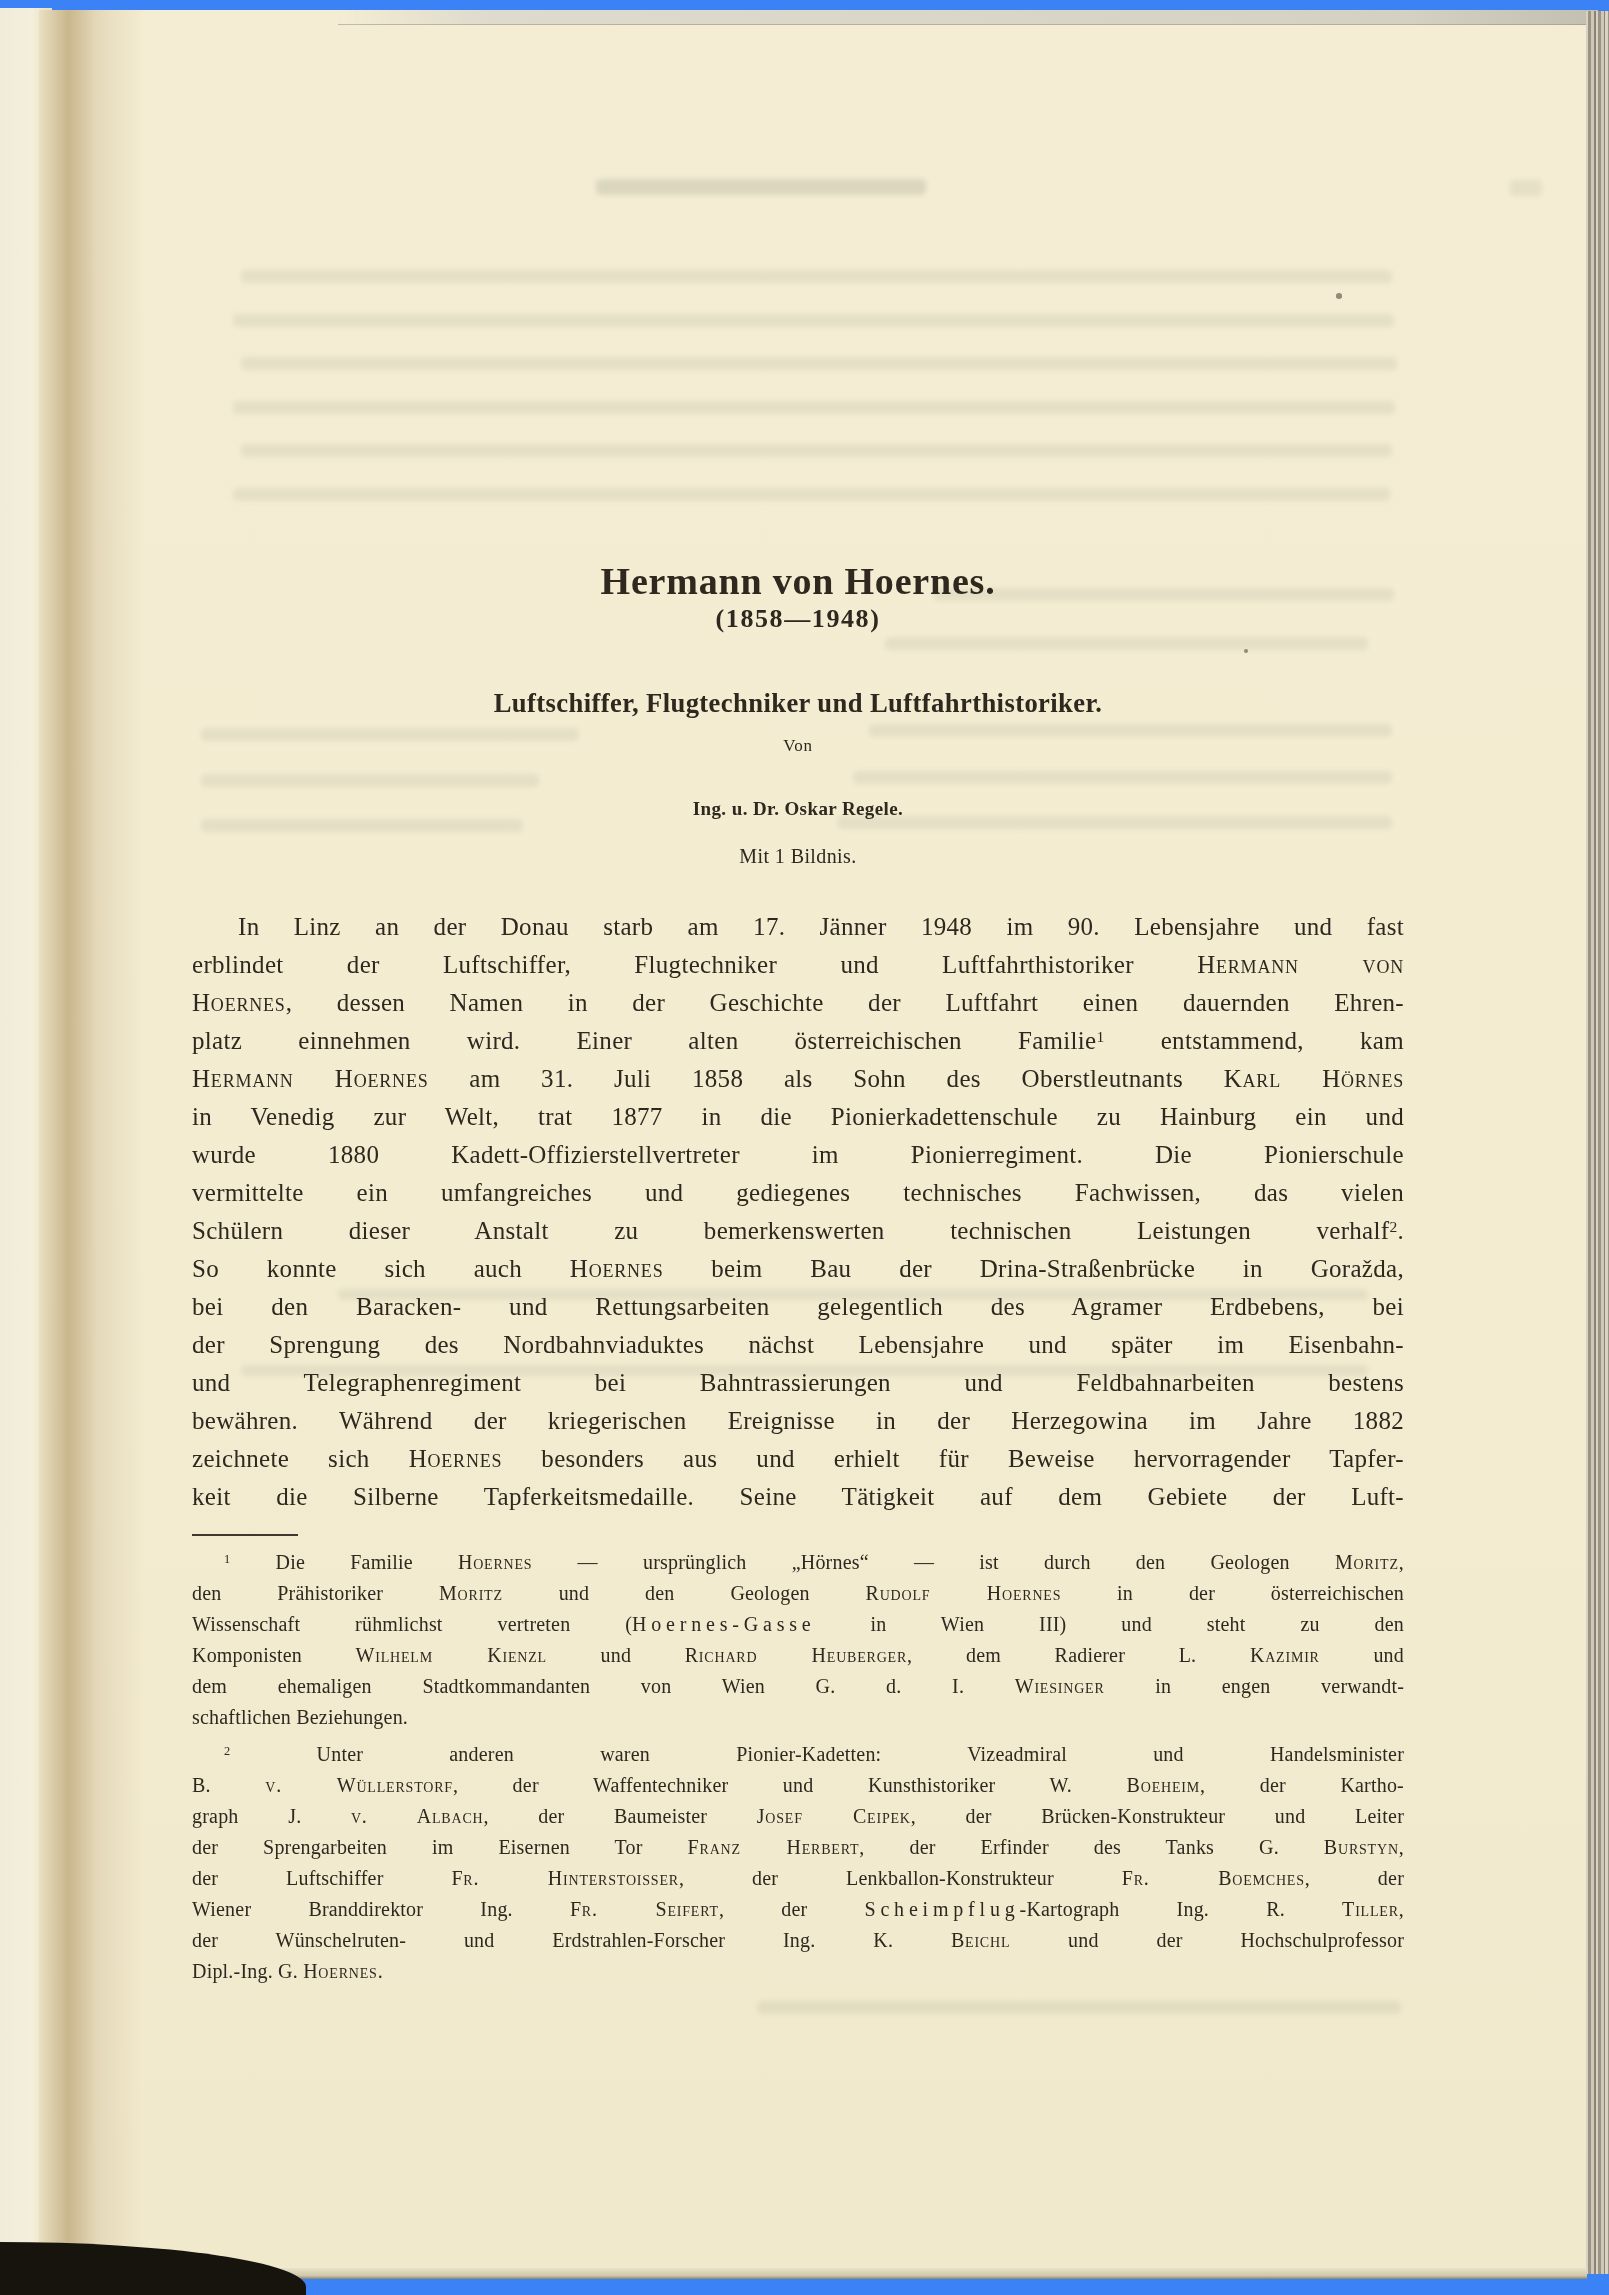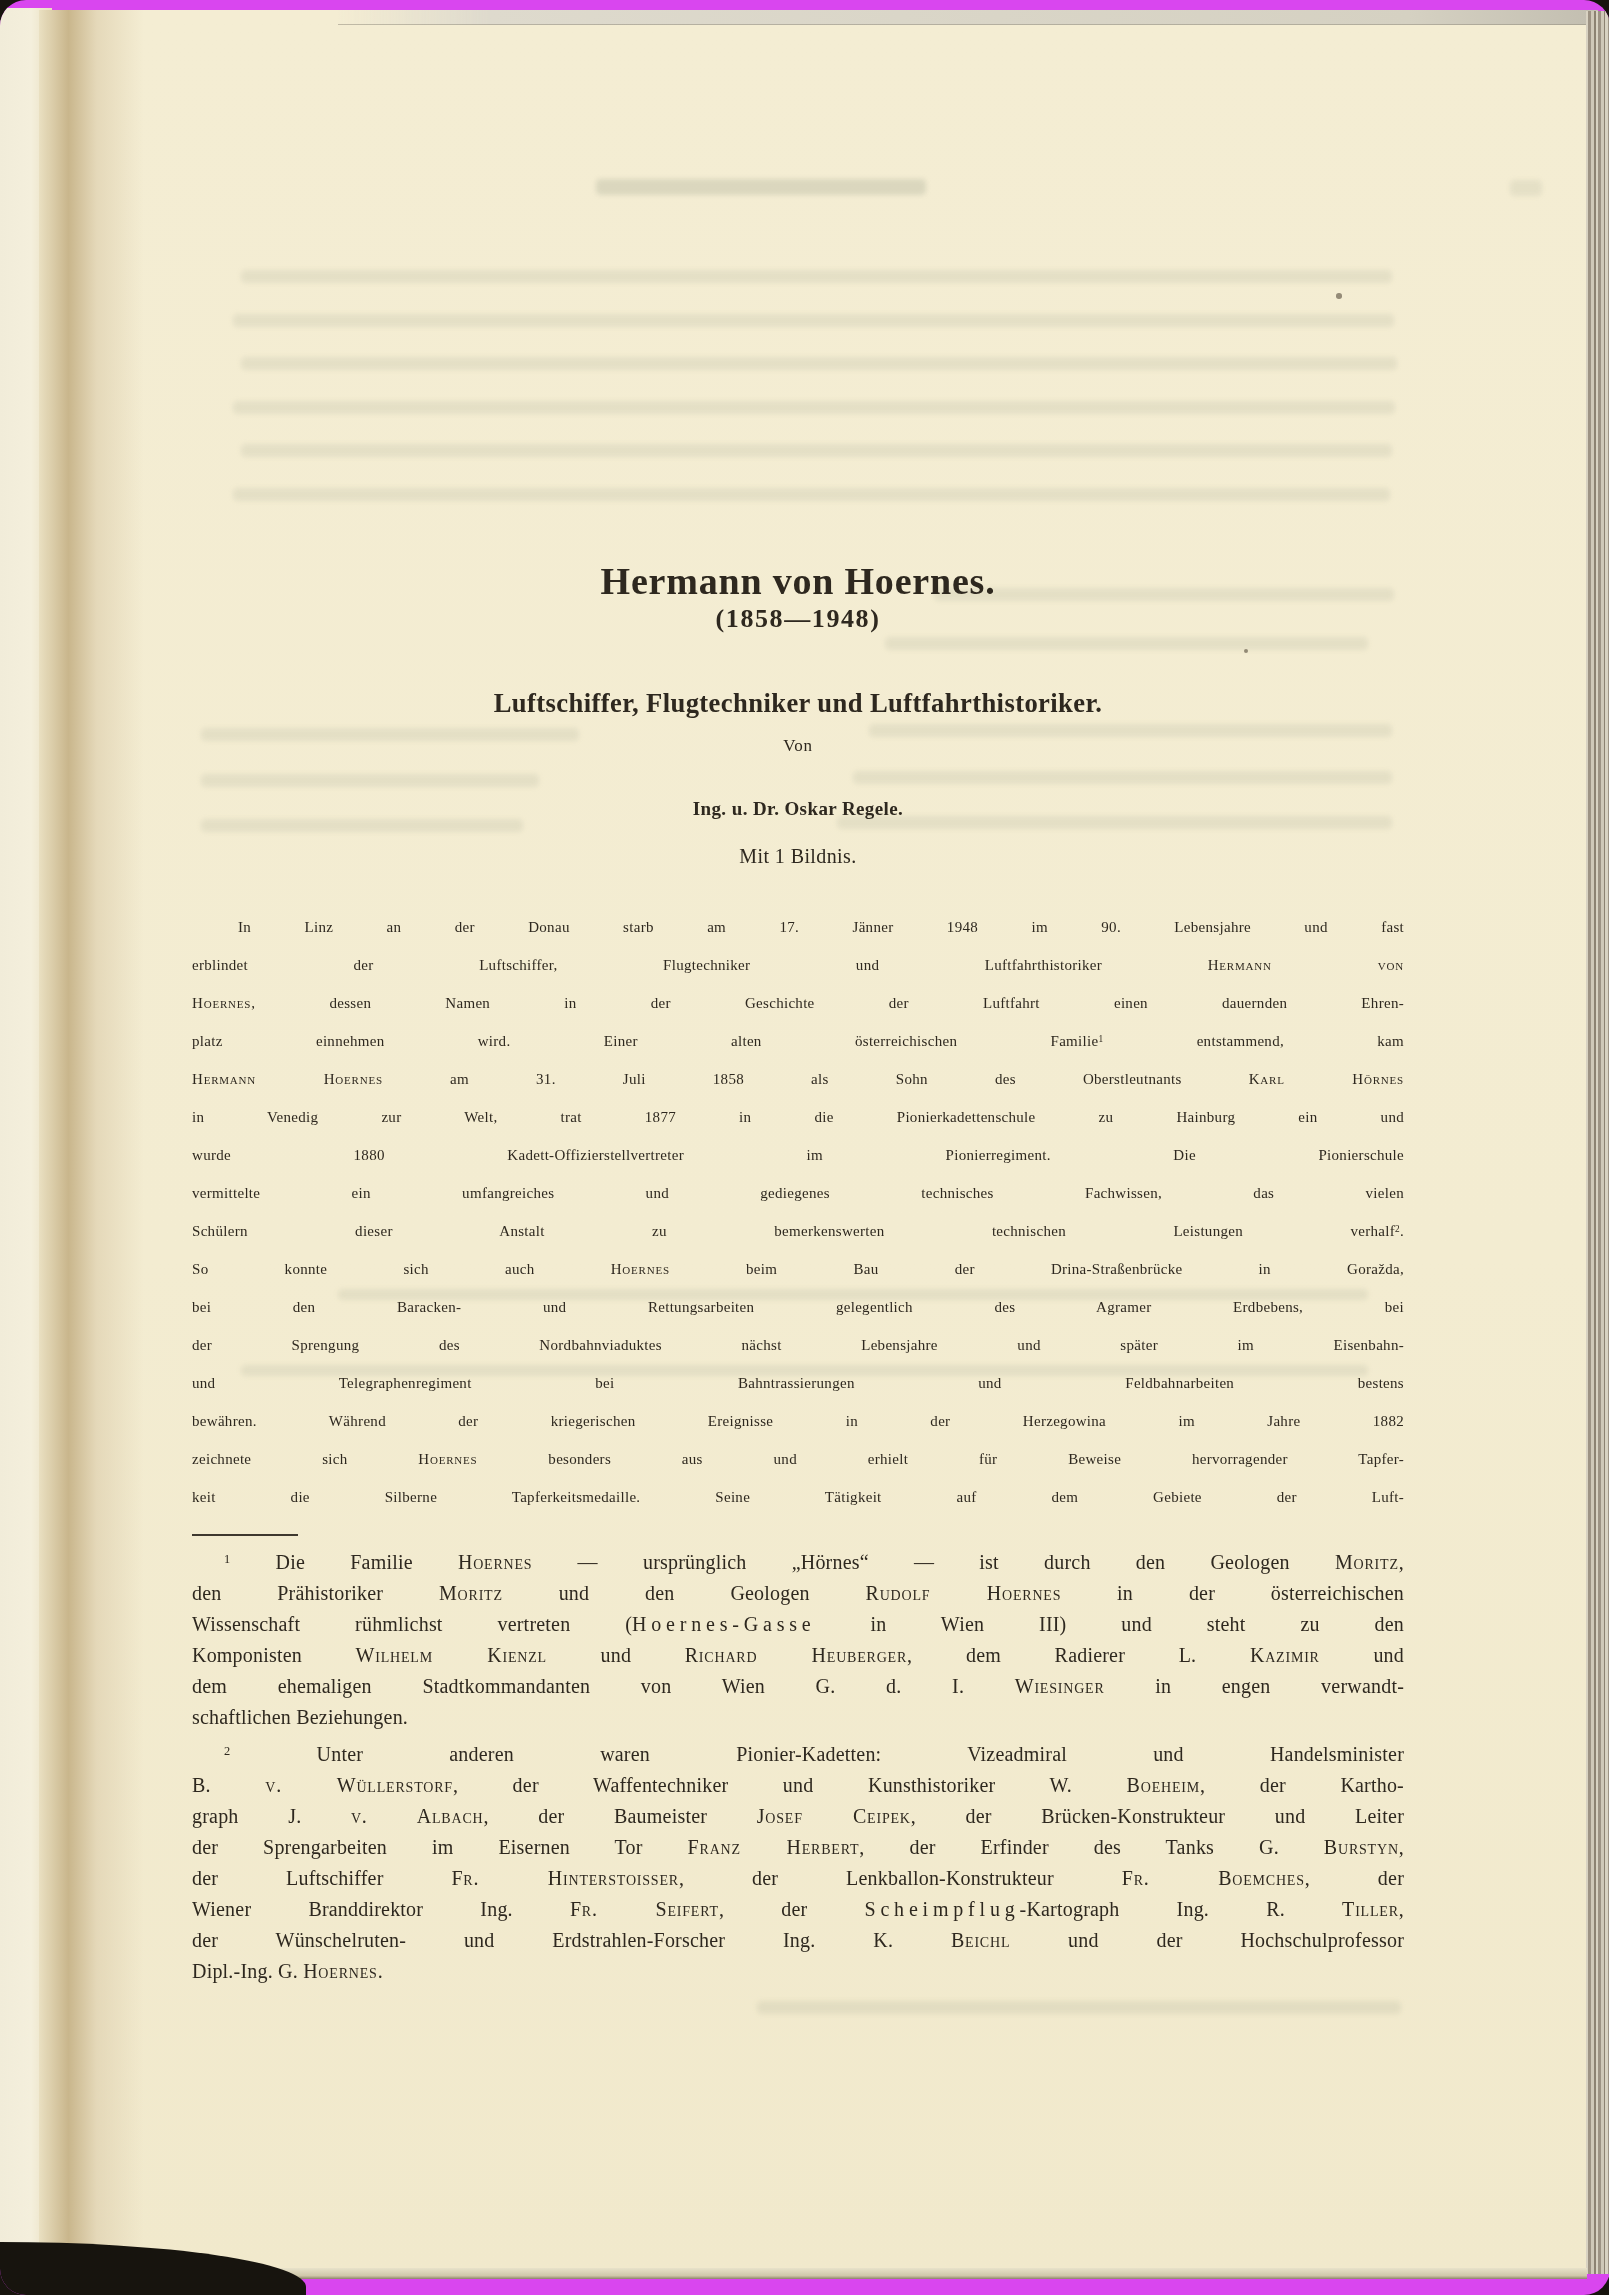--- a/index.html
+++ b/index.html
@@ -1,21 +1,20 @@
 <!DOCTYPE html>
 <html style="font-size:13px"><head>
 <meta charset="utf-8">
 <style>
   html,body { margin:0; padding:0; background:#17140e; }
   #screen {
     position:relative; width:1610px; height:2295px; overflow:hidden;
-    background:#d946ef;
+    background:#3b82f6;
     font-family:"Liberation Serif","DejaVu Serif",serif;
     color:#2e281f;
-    border-radius:26px;
   }
   
   .prev-page {
     position:absolute; left:0; top:8px; width:52px; height:2254px;
     background:linear-gradient(90deg,#f1ecd9 0%,#f4efdc 60%,#e9dfc0 100%);
   }
   .page {
     position:absolute; left:48px; top:9.7px; width:1541px; height:2263px;
     background:linear-gradient(180deg,#f4edd3 0%,#f3ecd1 55%,#f1e9cc 100%);
   }
@@ -49,21 +48,21 @@
   .ghost.strong { background:rgba(118,132,110,0.20); }
   
   .col { position:absolute; left:192px; width:1212px; }
   .centered { text-align:center; }
   .h-title    { top:559px;  font-size:38px; font-weight:bold; letter-spacing:0.8px; }
   .h-years    { top:604px;  font-size:26px; font-weight:bold; letter-spacing:1.6px; }
   .h-subtitle { top:688px;  font-size:26.6px; font-weight:bold; letter-spacing:0.4px; }
   .h-von      { top:736px;  font-size:17px; letter-spacing:0.8px; }
   .h-author   { top:798px;  font-size:19px; font-weight:bold; letter-spacing:0.4px; }
   .h-bildnis  { top:845px; font-size:20px; letter-spacing:0.4px; }
-  .body-text  { top:908px; font-size:15px; line-height:38px; letter-spacing:0.3px; }
+  .body-text  { top:908px; font-size:25px; line-height:38px; letter-spacing:0.3px; }
   .fn-rule    { position:absolute; left:192px; top:1534px; width:106px; height:2.4px; background:#3e382e; }
   .fn         { font-size:20px; line-height:31px; letter-spacing:0.2px; }
   .fn1        { top:1547px; }
   .fn2        { top:1739px; }
   .tline { text-align:justify; text-align-last:justify; white-space:normal; }
   .body-text .tline:first-child { text-indent:46px; }
   .fn .tline:first-child { text-indent:32px; }
   .fn .tline:last-child  { text-align-last:left; }
   .sc { font-variant:small-caps; letter-spacing:0.8px; }
   .ls { letter-spacing:4.8px; }

